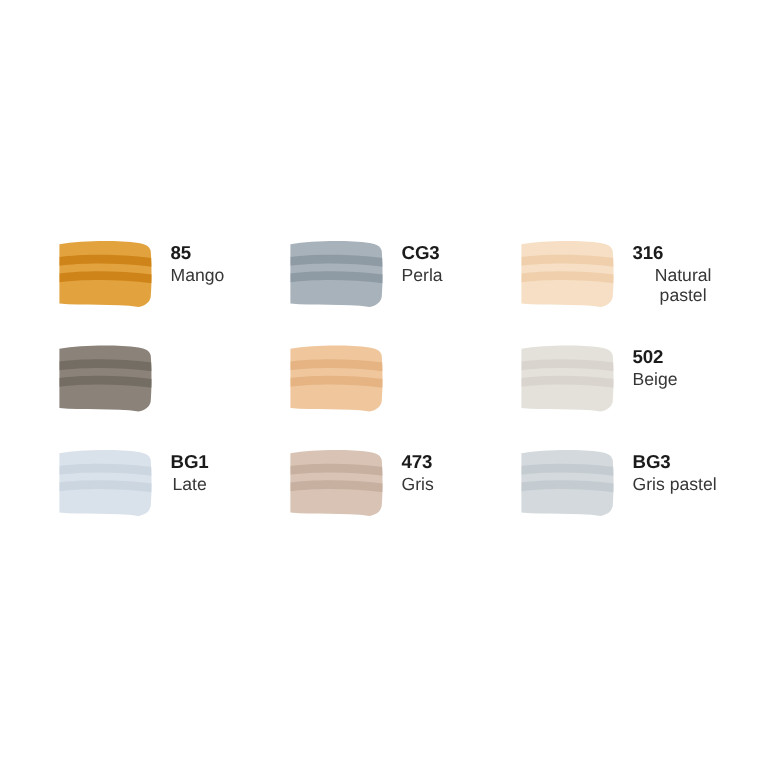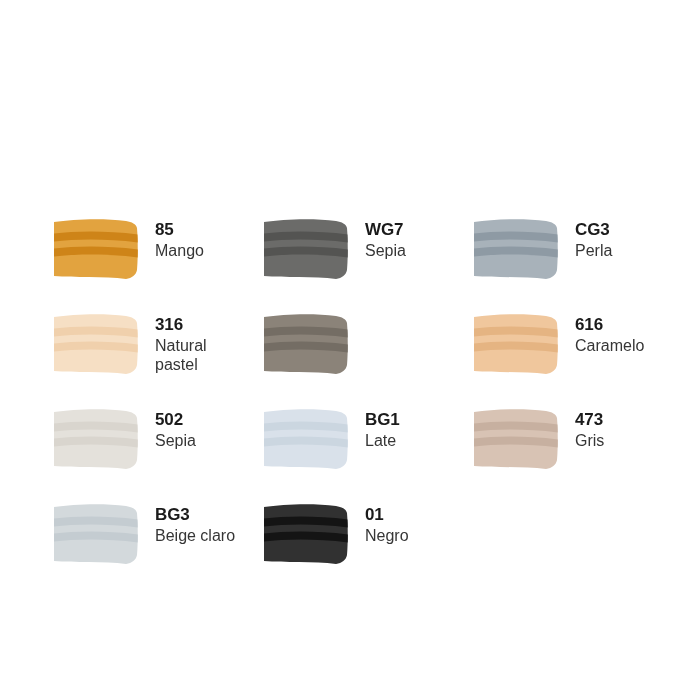--- a/index.html
+++ b/index.html
@@ -70,20 +70,21 @@
 
   .swatch-name {
     font-size: 16px;
     font-weight: normal;
     color: #363636;
     margin-top: 4px;
     display: block;
     max-width: 92px;
     line-height: 1.18;
     word-wrap: break-word;
+    text-align: center;
   }
 </style>
 </head>
 <body>
 
 <div id="chart-root">
   <div class="swatch-grid">
       <div class="swatch-cell">
         <div class="swatch-art">
           <svg viewBox="0 0 88 62">
@@ -101,40 +102,20 @@
         </div>
         <div class="swatch-label">
           <span class="swatch-code">85</span>
           <span class="swatch-name">Mango</span>
         </div>
       </div>
       <div class="swatch-cell">
         <div class="swatch-art">
           <svg viewBox="0 0 88 62">
             <defs>
-              <clipPath id="clip1">
-                <path d="M2,4 C22,1 52,0 74,3 C80,4 84,6 85,10 C86,22 86,40 85,52 C84,57 80,60 74,61 C52,58 22,60 2,58 Z"></path>
-              </clipPath>
-            </defs>
-            <path d="M2,4 C22,1 52,0 74,3 C80,4 84,6 85,10 C86,22 86,40 85,52 C84,57 80,60 74,61 C52,58 22,60 2,58 Z" fill="#6B6B69"></path>
-            <g clip-path="url(#clip1)">
-              <path d="M-2,16 C20,13 54,12 90,17 L90,25 C54,20 20,21 -2,24 Z" fill="#545452"></path>
-              <path d="M-2,31 C20,28 54,27 90,32 L90,40 C54,35 20,36 -2,39 Z" fill="#545452"></path>
-            </g>
-          </svg>
-        </div>
-        <div class="swatch-label">
-          <span class="swatch-code">WG7</span>
-          <span class="swatch-name">Sepia</span>
-        </div>
-      </div>
-      <div class="swatch-cell">
-        <div class="swatch-art">
-          <svg viewBox="0 0 88 62">
-            <defs>
               <clipPath id="clip2">
                 <path d="M2,4 C22,1 52,0 74,3 C80,4 84,6 85,10 C86,22 86,40 85,52 C84,57 80,60 74,61 C52,58 22,60 2,58 Z"></path>
               </clipPath>
             </defs>
             <path d="M2,4 C22,1 52,0 74,3 C80,4 84,6 85,10 C86,22 86,40 85,52 C84,57 80,60 74,61 C52,58 22,60 2,58 Z" fill="#A8B2BA"></path>
             <g clip-path="url(#clip2)">
               <path d="M-2,16 C20,13 54,12 90,17 L90,25 C54,20 20,21 -2,24 Z" fill="#8E9AA4"></path>
               <path d="M-2,31 C20,28 54,27 90,32 L90,40 C54,35 20,36 -2,39 Z" fill="#8E9AA4"></path>
             </g>
           </svg>
@@ -188,43 +169,39 @@
                 <path d="M2,4 C22,1 52,0 74,3 C80,4 84,6 85,10 C86,22 86,40 85,52 C84,57 80,60 74,61 C52,58 22,60 2,58 Z"></path>
               </clipPath>
             </defs>
             <path d="M2,4 C22,1 52,0 74,3 C80,4 84,6 85,10 C86,22 86,40 85,52 C84,57 80,60 74,61 C52,58 22,60 2,58 Z" fill="#F0C79D"></path>
             <g clip-path="url(#clip6)">
               <path d="M-2,16 C20,13 54,12 90,17 L90,25 C54,20 20,21 -2,24 Z" fill="#E5B482"></path>
               <path d="M-2,31 C20,28 54,27 90,32 L90,40 C54,35 20,36 -2,39 Z" fill="#E5B482"></path>
             </g>
           </svg>
         </div>
-        <div class="swatch-label">
-          <span class="swatch-code">616</span>
-          <span class="swatch-name">Caramelo</span>
-        </div>
       </div>
       <div class="swatch-cell">
         <div class="swatch-art">
           <svg viewBox="0 0 88 62">
             <defs>
               <clipPath id="clip7">
                 <path d="M2,4 C22,1 52,0 74,3 C80,4 84,6 85,10 C86,22 86,40 85,52 C84,57 80,60 74,61 C52,58 22,60 2,58 Z"></path>
               </clipPath>
             </defs>
             <path d="M2,4 C22,1 52,0 74,3 C80,4 84,6 85,10 C86,22 86,40 85,52 C84,57 80,60 74,61 C52,58 22,60 2,58 Z" fill="#E4E1DB"></path>
             <g clip-path="url(#clip7)">
               <path d="M-2,16 C20,13 54,12 90,17 L90,25 C54,20 20,21 -2,24 Z" fill="#D9D5CE"></path>
               <path d="M-2,31 C20,28 54,27 90,32 L90,40 C54,35 20,36 -2,39 Z" fill="#D9D5CE"></path>
             </g>
           </svg>
         </div>
         <div class="swatch-label">
           <span class="swatch-code">502</span>
-          <span class="swatch-name">Sepia</span>
+          <span class="swatch-name">Beige</span>
         </div>
       </div>
       <div class="swatch-cell">
         <div class="swatch-art">
           <svg viewBox="0 0 88 62">
             <defs>
               <clipPath id="clip8">
                 <path d="M2,4 C22,1 52,0 74,3 C80,4 84,6 85,10 C86,22 86,40 85,52 C84,57 80,60 74,61 C52,58 22,60 2,58 Z"></path>
               </clipPath>
             </defs>
@@ -270,37 +247,17 @@
             </defs>
             <path d="M2,4 C22,1 52,0 74,3 C80,4 84,6 85,10 C86,22 86,40 85,52 C84,57 80,60 74,61 C52,58 22,60 2,58 Z" fill="#D3D9DC"></path>
             <g clip-path="url(#clip10)">
               <path d="M-2,16 C20,13 54,12 90,17 L90,25 C54,20 20,21 -2,24 Z" fill="#C4CCD1"></path>
               <path d="M-2,31 C20,28 54,27 90,32 L90,40 C54,35 20,36 -2,39 Z" fill="#C4CCD1"></path>
             </g>
           </svg>
         </div>
         <div class="swatch-label">
           <span class="swatch-code">BG3</span>
-          <span class="swatch-name">Beige claro</span>
-        </div>
-      </div>
-      <div class="swatch-cell">
-        <div class="swatch-art">
-          <svg viewBox="0 0 88 62">
-            <defs>
-              <clipPath id="clip11">
-                <path d="M2,4 C22,1 52,0 74,3 C80,4 84,6 85,10 C86,22 86,40 85,52 C84,57 80,60 74,61 C52,58 22,60 2,58 Z"></path>
-              </clipPath>
-            </defs>
-            <path d="M2,4 C22,1 52,0 74,3 C80,4 84,6 85,10 C86,22 86,40 85,52 C84,57 80,60 74,61 C52,58 22,60 2,58 Z" fill="#313131"></path>
-            <g clip-path="url(#clip11)">
-              <path d="M-2,16 C20,13 54,12 90,17 L90,25 C54,20 20,21 -2,24 Z" fill="#141414"></path>
-              <path d="M-2,31 C20,28 54,27 90,32 L90,40 C54,35 20,36 -2,39 Z" fill="#141414"></path>
-            </g>
-          </svg>
-        </div>
-        <div class="swatch-label">
-          <span class="swatch-code">01</span>
-          <span class="swatch-name">Negro</span>
+          <span class="swatch-name">Gris pastel</span>
         </div>
       </div>
     </div>
 </div>
 
 </body></html>

